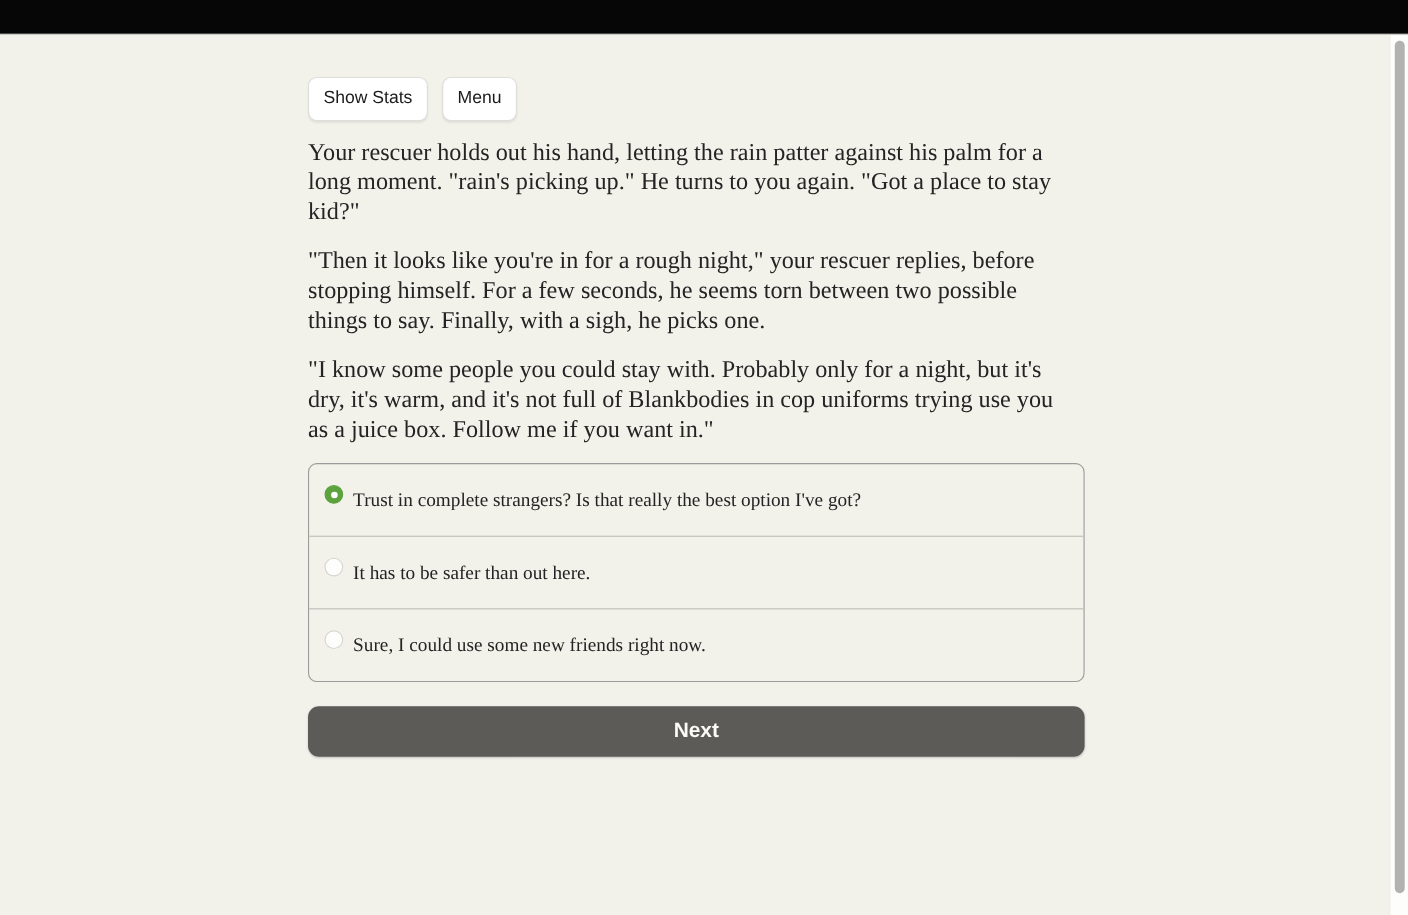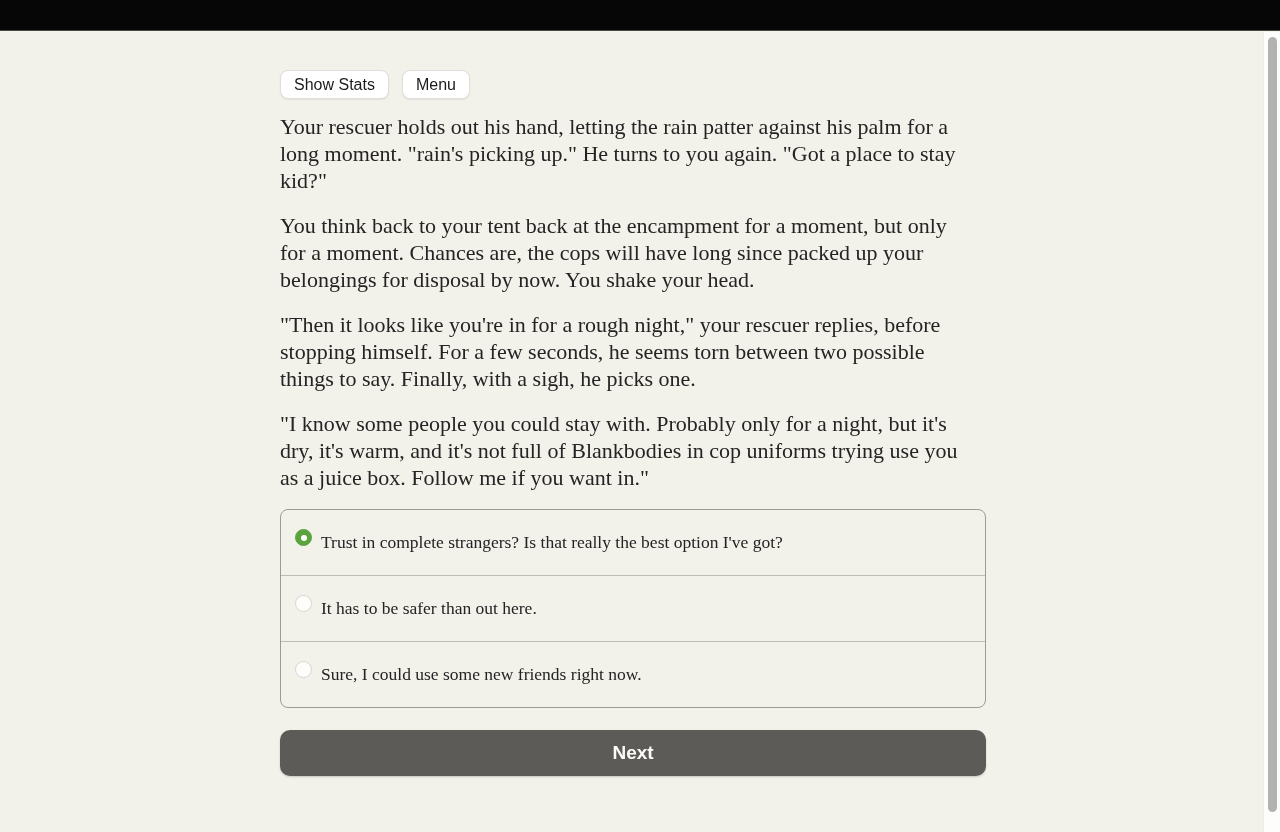--- a/index.html
+++ b/index.html
@@ -45,21 +45,21 @@
     position: absolute; top: 31px; left: 280px;
     width: 706px;
   }
   .btn-row {
     margin-top: 39px;
     margin-bottom: 14px;
     display: flex;
     gap: 13px;
   }
   .ui-button {
-    height: 29px;
+    height: 40px;
     padding: 0 13px;
     display: inline-flex;
     align-items: center;
     background: var(--button-bg);
     border: 1px solid var(--button-border);
     border-radius: 8px;
     box-shadow: 0 1px 2px rgba(0,0,0,0.07);
     font-family: "Liberation Sans", "DejaVu Sans", sans-serif;
     font-size: 16px;
     font-weight: 500;
@@ -143,21 +143,20 @@
 
 <div class="content">
 
   <div class="btn-row">
     <button class="ui-button">Show Stats</button>
     <button class="ui-button">Menu</button>
   </div>
 
   <div class="story">
     <p>Your rescuer holds out his hand, letting the rain patter against his palm for a long moment. "rain's picking up." He turns to you again. "Got a place to stay kid?"</p>
-    <p>You think back to your tent back at the encampment for a moment, but only for a moment. Chances are, the cops will have long since packed up your belongings for disposal by now. You shake your head.</p>
     <p>"Then it looks like you're in for a rough night," your rescuer replies, before stopping himself. For a few seconds, he seems torn between two possible things to say. Finally, with a sigh, he picks one.</p>
     <p>"I know some people you could stay with. Probably only for a night, but it's dry, it's warm, and it's not full of Blankbodies in cop uniforms trying use you as a juice box. Follow me if you want in."</p>
   </div>
 
   <div class="choice-box">
     <div class="choice-option selected">
       <span class="radio"></span>
       <span class="choice-label">Trust in complete strangers? Is that really the best option I've got?</span>
     </div>
     <div class="choice-option">

